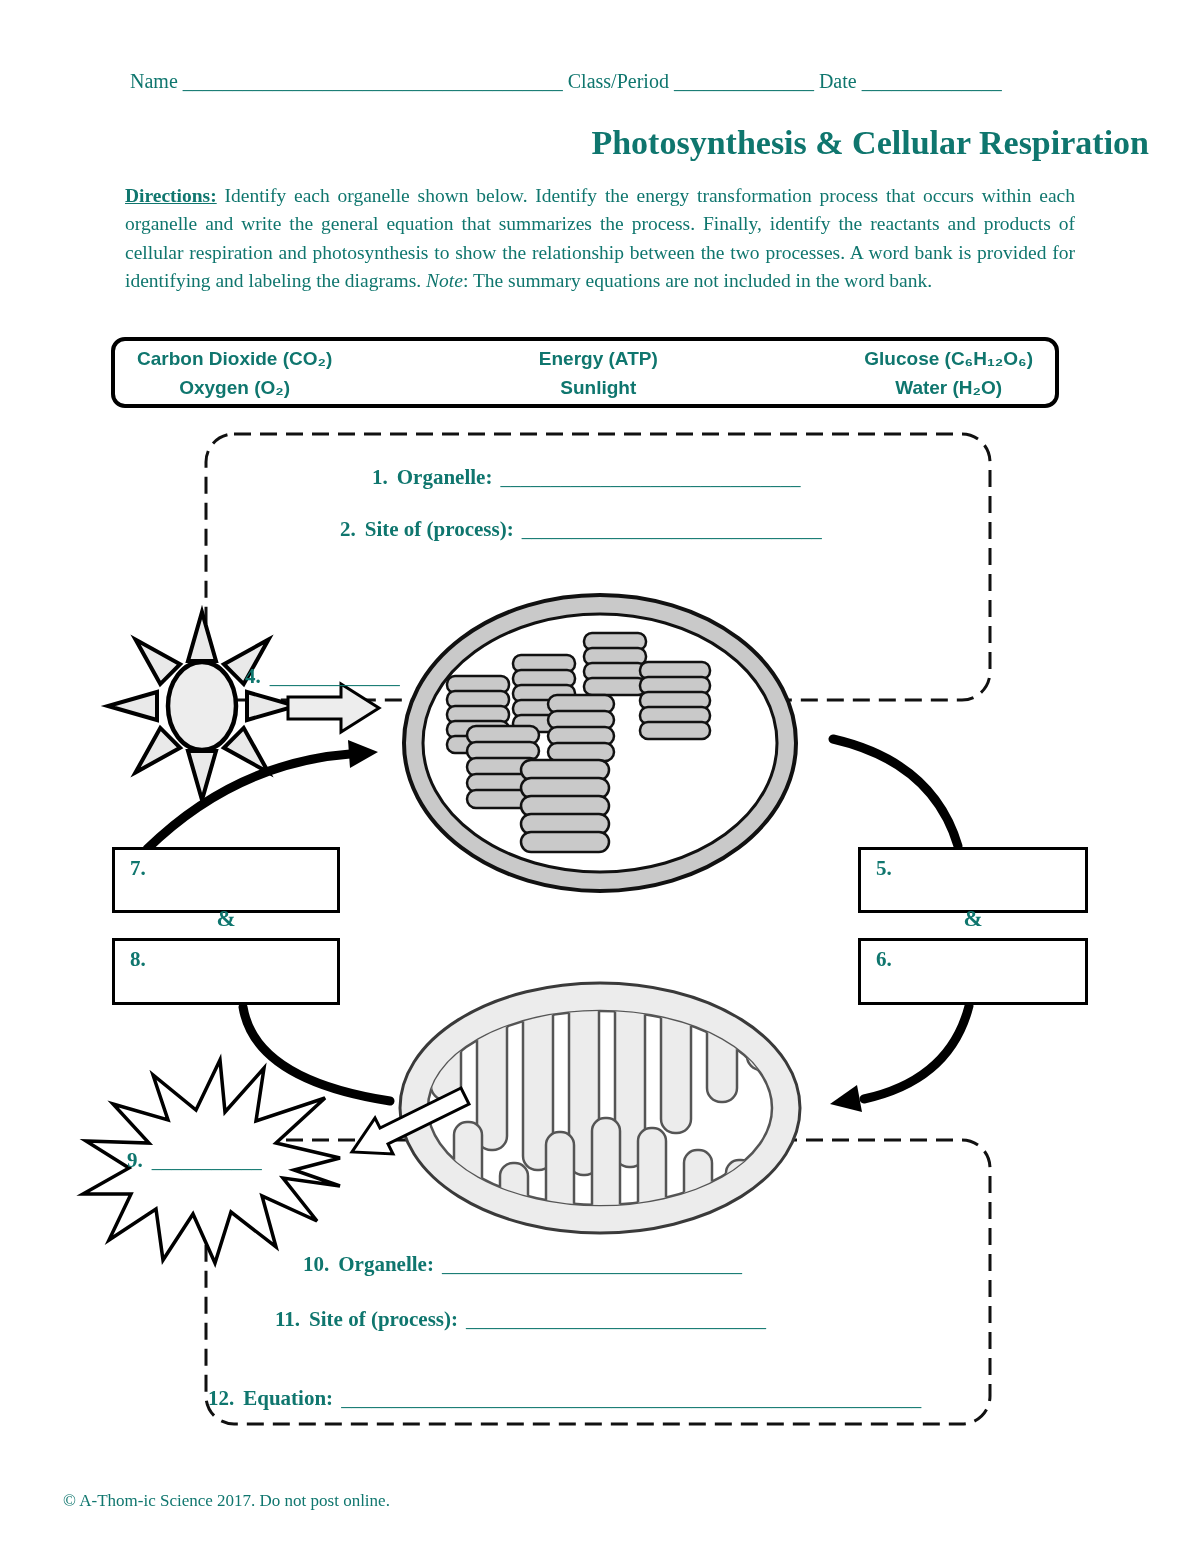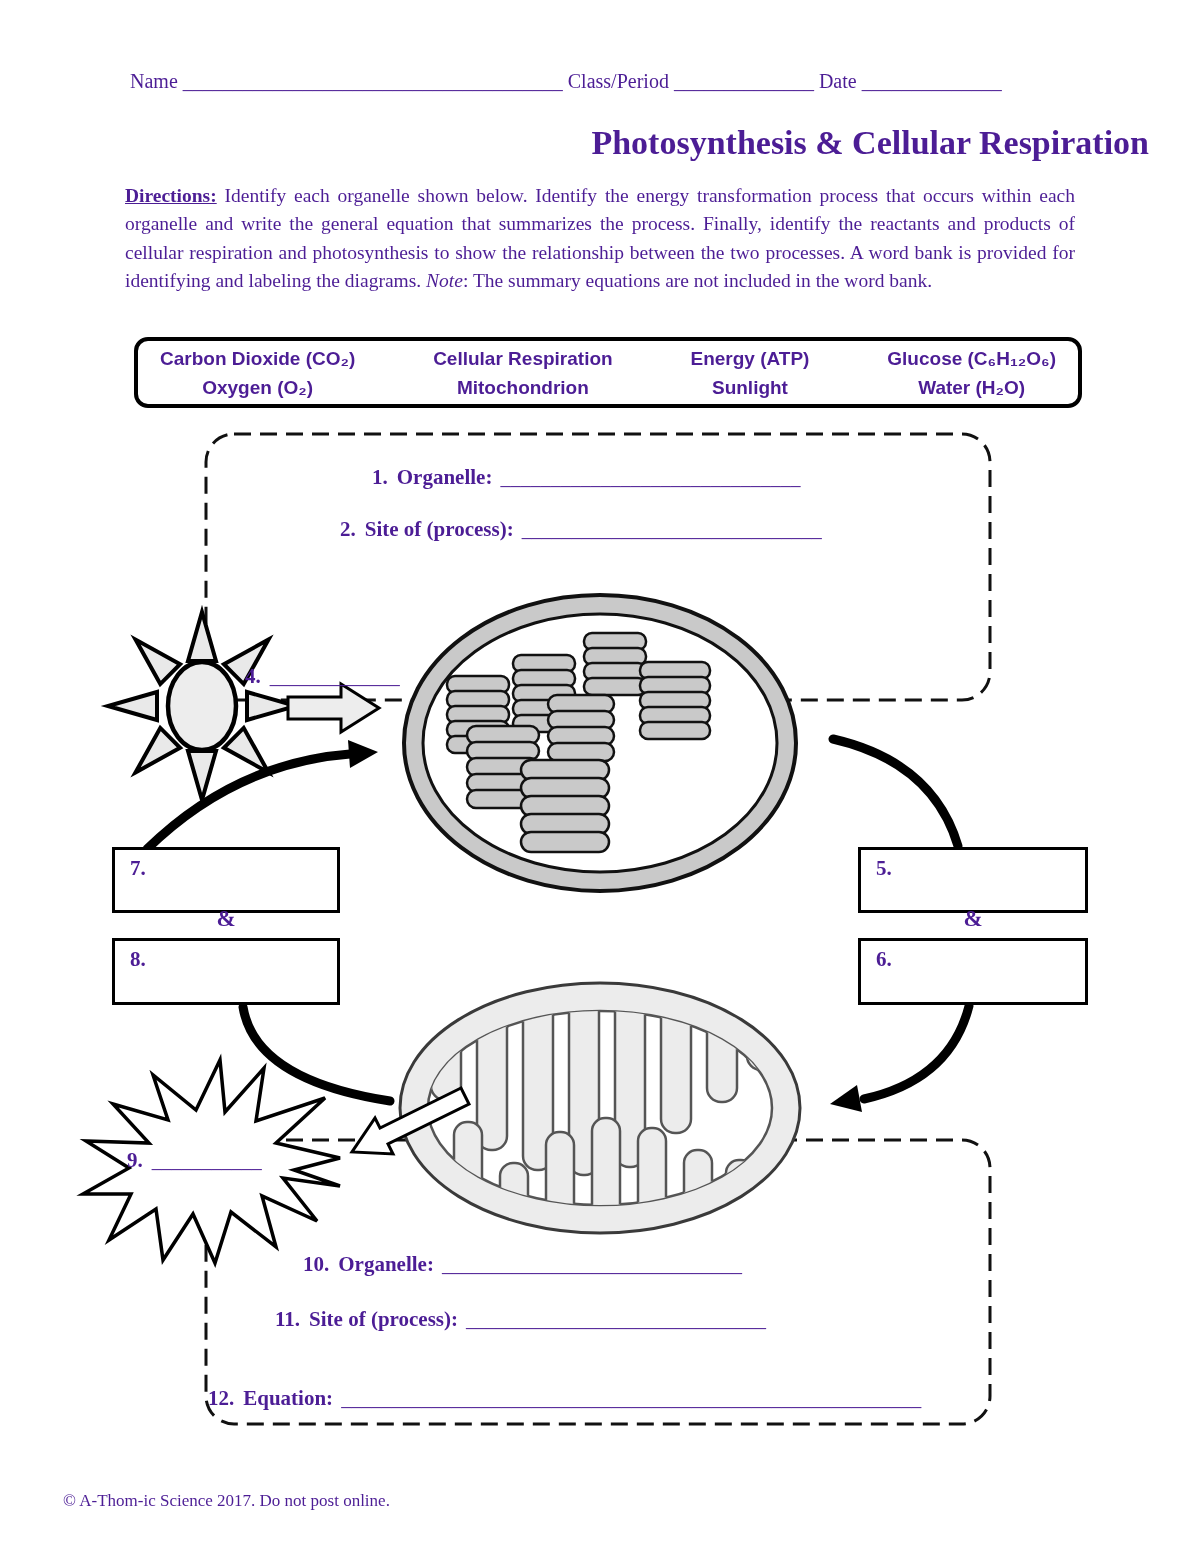--- a/index.html
+++ b/index.html
@@ -1,26 +1,26 @@
 <!DOCTYPE html>
 <html><head>
 <meta charset="utf-8">
 <style>
   html,body{margin:0;padding:0;background:#fff;}
   .page{position:relative;width:1149px;height:1553px;background:#ffffff;
-        font-family:"Liberation Serif",serif;color:#4c1d95;overflow:hidden;}
+        font-family:"Liberation Serif",serif;color:#0f766e;overflow:hidden;}
   .art{position:absolute;left:0;top:0;}
   .header-line{position:absolute;left:130px;top:70px;font-size:20px;white-space:nowrap;}
   .blank{font-weight:normal;}
   .title{position:absolute;left:0;top:124px;width:100%;text-align:right;
          font-size:34px;font-weight:bold;margin:0;}
   .directions{position:absolute;left:125px;top:182px;width:950px;margin:0;
               font-size:19.5px;line-height:1.46;text-align:justify;}
   .dir-label{font-weight:bold;text-decoration:underline;}
-  .word-bank{position:absolute;left:134px;top:337px;width:948px;height:71px;
+  .word-bank{position:absolute;left:111px;top:337px;width:948px;height:71px;
              border:4px solid #000;border-radius:14px;box-sizing:border-box;
              display:flex;justify-content:space-between;align-items:center;
              padding:14px 22px;font-family:"Liberation Sans",sans-serif;
              font-weight:bold;font-size:19px;text-align:center;}
   .wb-col div{line-height:29px;white-space:nowrap;}
   .field{position:absolute;font-size:21px;white-space:nowrap;}
   .field .num{font-weight:bold;margin-right:9px;}
   .field .lab{font-weight:bold;margin-right:8px;text-align:right;}
   .field .blank{font-size:20px;text-align:right;}
   .ansbox{position:absolute;border:3.5px solid #000;background:#fff;box-sizing:border-box;}
@@ -145,24 +145,20 @@
   <h1 class="title">Photosynthesis &amp; Cellular Respiration</h1>
 
   <p class="directions"><span class="dir-label">Directions:</span><span> Identify each organelle shown below. Identify the energy transformation process that occurs within each organelle and write the general equation that summarizes the process. Finally, identify the reactants and products of cellular respiration and photosynthesis to show the relationship between the two processes. A word bank is provided for identifying and labeling the diagrams. </span><i>Note</i><span>: The summary equations are not included in the word bank.</span></p>
 
   <div class="word-bank">
     <div class="wb-col">
       <div>Carbon Dioxide (CO₂)</div>
       <div>Oxygen (O₂)</div>
     </div>
     <div class="wb-col">
-      <div>Cellular Respiration</div>
-      <div>Mitochondrion</div>
-    </div>
-    <div class="wb-col">
       <div>Energy (ATP)</div>
       <div>Sunlight</div>
     </div>
     <div class="wb-col">
       <div>Glucose (C₆H₁₂O₆)</div>
       <div>Water (H₂O)</div>
     </div>
   </div>
 
   <div class="field" style="left:372px;top:465px;">

